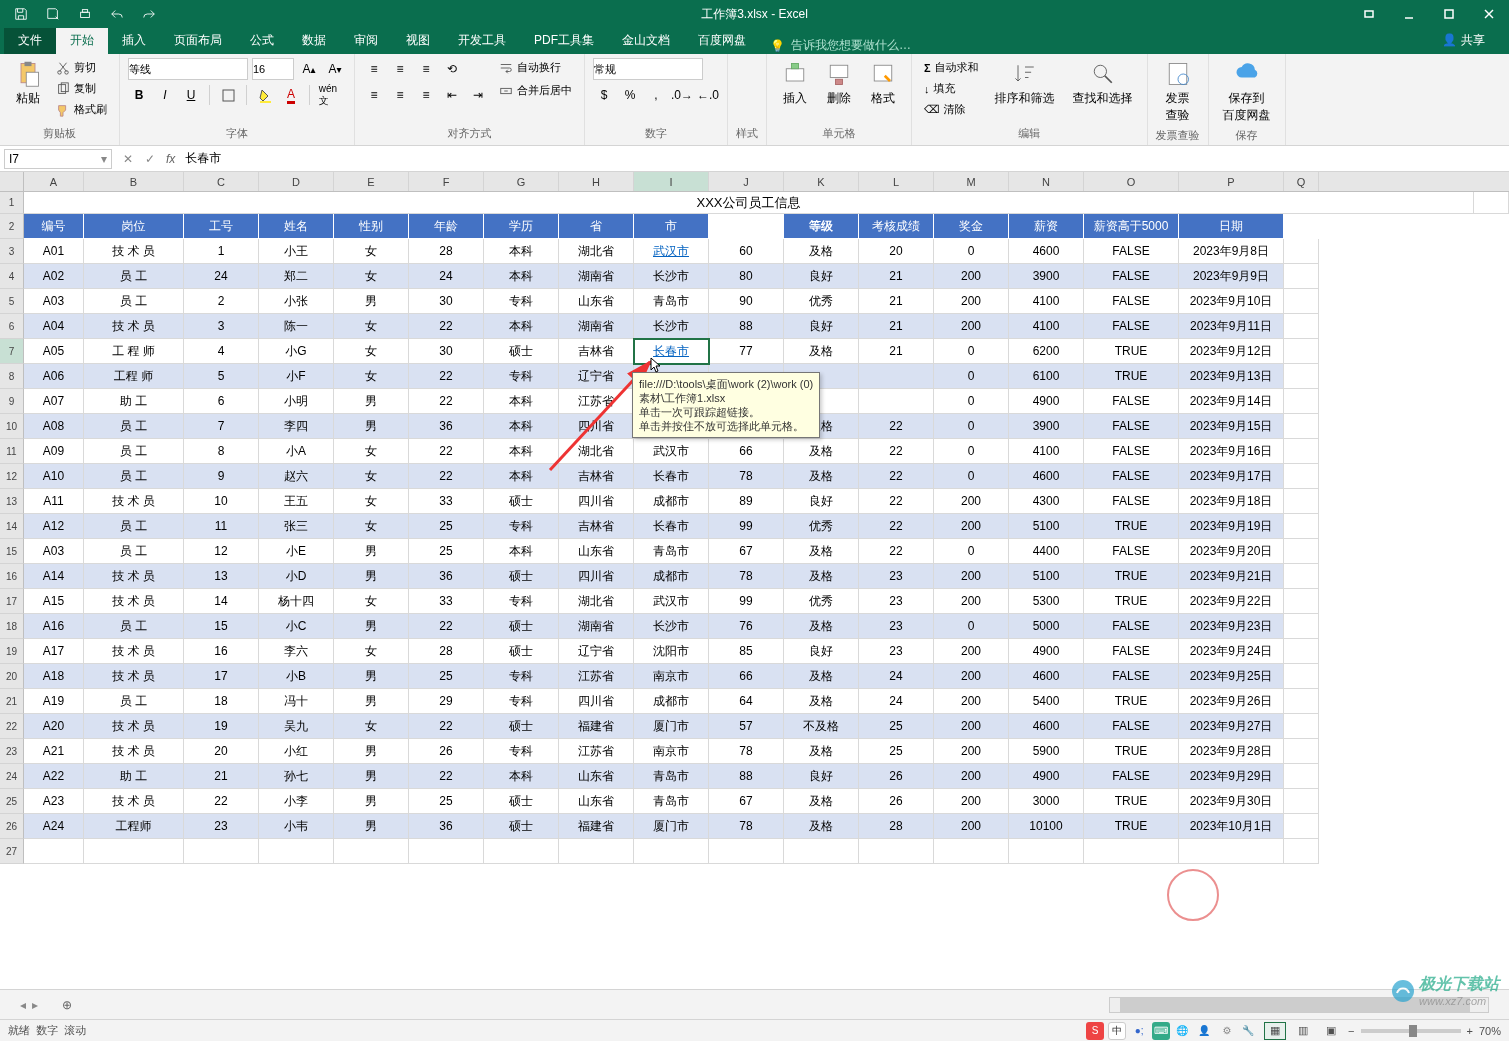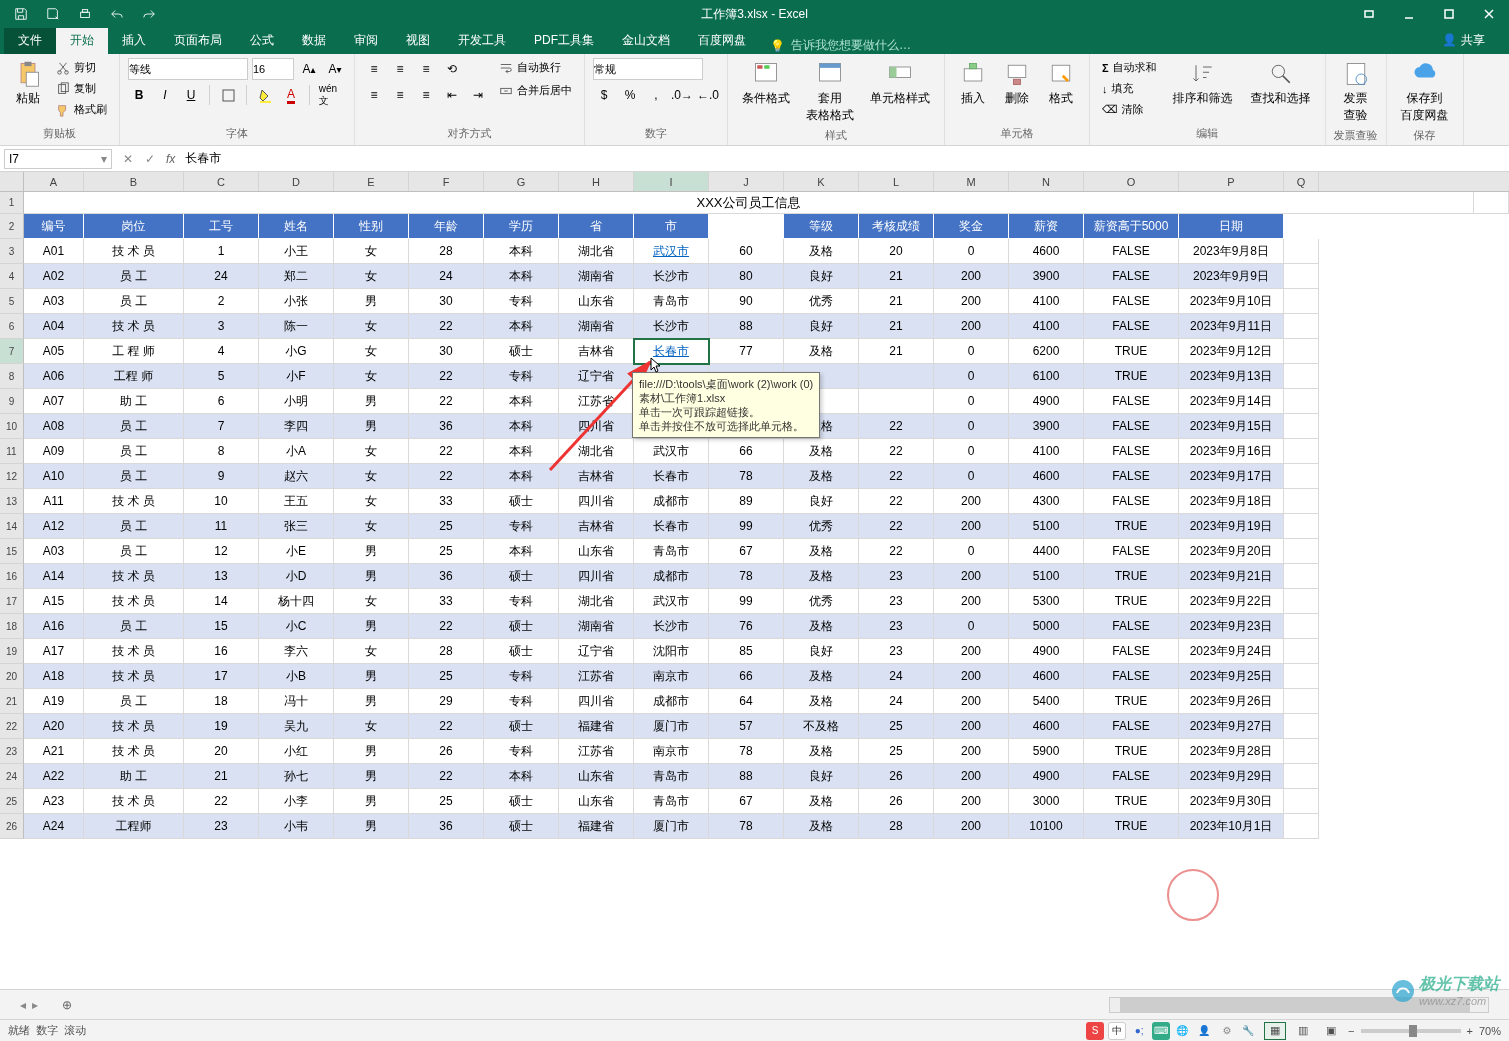--- a/index.html
+++ b/index.html
@@ -302,45 +302,20 @@
       <div class="btn16">$</div>
       <div class="btn16">%</div>
       <div class="btn16">,</div>
       <div class="btn16">.0→</div>
       <div class="btn16">←.0</div>
     </div>
     <div class="ribbon-group-label">数字</div>
   </div>
 
   <div class="ribbon-group">
-    <div style="display:flex;gap:4px;">
-      <div class="ribbon-big">
-          <svg viewBox="0 0 32 32">
-            <rect x="4" y="4" width="24" height="20" fill="#fff" stroke="#888"></rect>
-            <rect x="6" y="6" width="6" height="4" fill="#c55"></rect>
-            <rect x="14" y="6" width="6" height="4" fill="#5c5"></rect>
-          </svg>
-          <span>条件格式</span>
-        </div>
-      <div class="ribbon-big">
-          <svg viewBox="0 0 32 32">
-            <rect x="4" y="4" width="24" height="20" fill="#fff" stroke="#888"></rect>
-            <rect x="4" y="4" width="24" height="5" fill="#69c"></rect>
-          </svg>
-          <span style="white-space:pre-line;text-align:center;">套用
-表格格式</span>
-        </div>
-      <div class="ribbon-big">
-          <svg viewBox="0 0 32 32">
-            <rect x="4" y="8" width="24" height="12" fill="#fff" stroke="#888"></rect>
-            <rect x="4" y="8" width="8" height="12" fill="#9c9"></rect>
-          </svg>
-          <span>单元格样式</span>
-        </div>
-    </div>
     <div class="ribbon-group-label">样式</div>
   </div>
 
   <div class="ribbon-group">
     <div style="display:flex;gap:4px;">
       <div class="ribbon-big">
           <svg viewBox="0 0 32 32">
             <rect x="6" y="10" width="20" height="14" fill="#fff" stroke="#888"></rect>
             <rect x="12" y="4" width="8" height="6" fill="#8c8" stroke="#6a6"></rect>
           </svg>
@@ -462,21 +437,21 @@
         <div class="cell" style="width: 60px;">编号</div>
         <div class="cell" style="width: 100px;">岗位</div>
         <div class="cell" style="width: 75px;">工号</div>
         <div class="cell" style="width: 75px;">姓名</div>
         <div class="cell" style="width: 75px;">性别</div>
         <div class="cell" style="width: 75px;">年龄</div>
         <div class="cell" style="width: 75px;">学历</div>
         <div class="cell" style="width: 75px;">省</div>
         <div class="cell" style="width: 75px;">市</div>
         <div class="cell" style="width: 75px; margin-top: 32px;">考核成绩</div>
-        <div class="cell" style="width: 75px;">等级</div>
+        <div class="cell" style="width: 75px; font-weight: bold;">等级</div>
         <div class="cell" style="width: 75px;">考核成绩</div>
         <div class="cell" style="width: 75px;">奖金</div>
         <div class="cell" style="width: 75px;">薪资</div>
         <div class="cell" style="width: 95px;">薪资高于5000</div>
         <div class="cell" style="width: 105px;">日期</div>
         <div class="cell" style="width: 35px; background: rgb(255, 255, 255);"></div>
       </div>
       <div class="row data-row odd">
         <div class="row-h">3</div>
         <div class="cell" style="width: 60px;">A01</div>
@@ -949,20 +924,40 @@
         <div class="cell" style="width: 75px;">福建省</div>
         <div class="cell" style="width: 75px;">厦门市</div>
         <div class="cell" style="width: 75px;">78</div>
         <div class="cell" style="width: 75px;">及格</div>
         <div class="cell" style="width: 75px;">28</div>
         <div class="cell" style="width: 75px;">200</div>
         <div class="cell" style="width: 75px;">10100</div>
         <div class="cell" style="width: 95px;">TRUE</div>
         <div class="cell" style="width: 105px;">2023年10月1日</div>
         <div class="cell" style="width: 35px; background: rgb(255, 255, 255);"></div>
+      </div>
+      <div class="row">
+        <div class="row-h">27</div>
+        <div class="cell" style="width: 60px;"></div>
+        <div class="cell" style="width: 100px;"></div>
+        <div class="cell" style="width: 75px;"></div>
+        <div class="cell" style="width: 75px;"></div>
+        <div class="cell" style="width: 75px;"></div>
+        <div class="cell" style="width: 75px;"></div>
+        <div class="cell" style="width: 75px;"></div>
+        <div class="cell" style="width: 75px;"></div>
+        <div class="cell" style="width: 75px;"></div>
+        <div class="cell" style="width: 75px;"></div>
+        <div class="cell" style="width: 75px;"></div>
+        <div class="cell" style="width: 75px;"></div>
+        <div class="cell" style="width: 75px;"></div>
+        <div class="cell" style="width: 75px;"></div>
+        <div class="cell" style="width: 95px;"></div>
+        <div class="cell" style="width: 105px;"></div>
+        <div class="cell" style="width: 35px;"></div>
       </div>
     </div>
 </div>
 
 <div class="tooltip" id="tooltip" style="left:632px; top:372px;">
   <div>file:///D:\tools\桌面\work (2)\work (0)</div>
   <div>素材\工作簿1.xlsx</div>
   <div>单击一次可跟踪超链接。</div>
   <div>单击并按住不放可选择此单元格。</div>
 </div>

